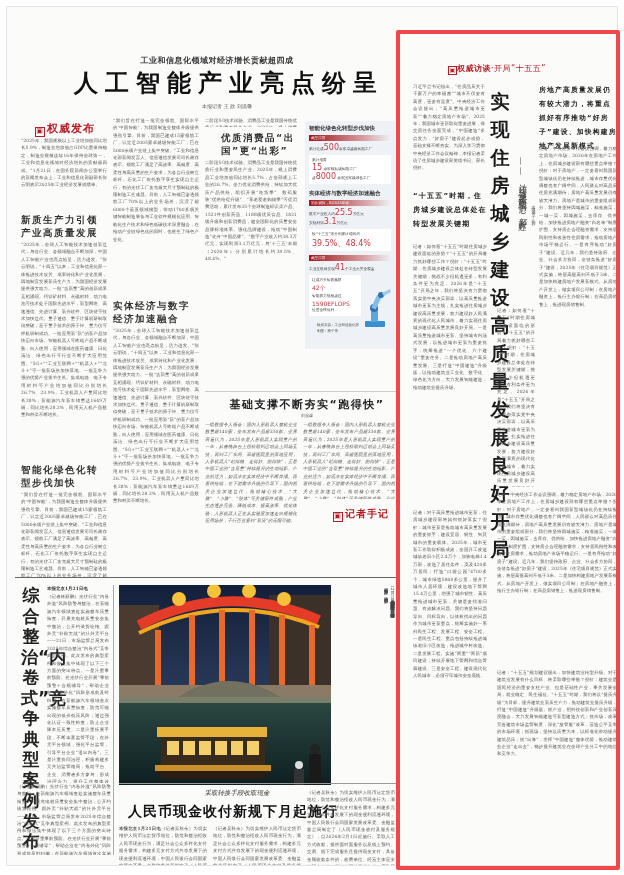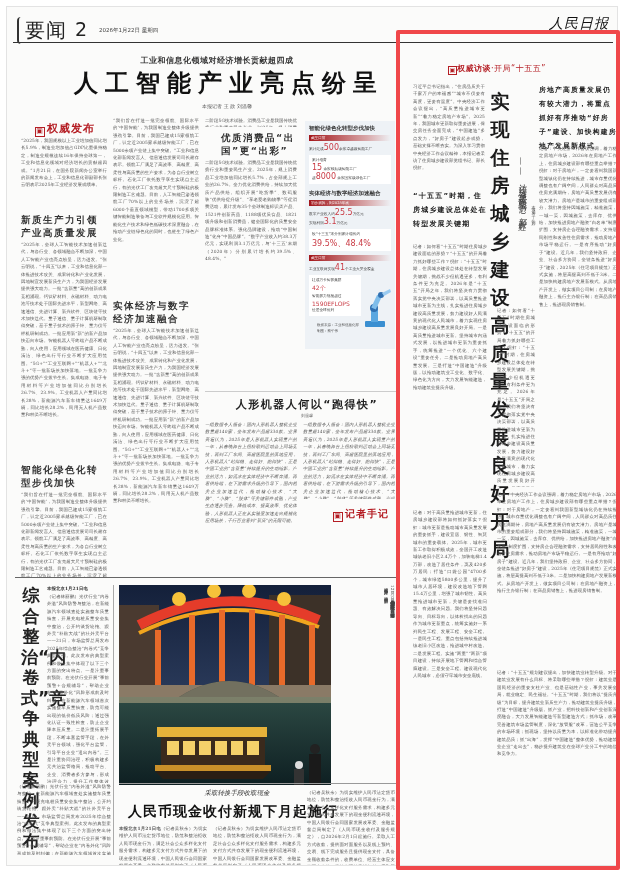--- a/index.html
+++ b/index.html
@@ -58,26 +58,20 @@
   .panel-vtitle { position: absolute; left: 482px; top: 80px; width: 22px; font-family: "DejaVu Sans", sans-serif; font-weight: bold; font-size: 19px; line-height: 28px; color: #1a1a1a; text-align: center; }
   .panel-vsub { position: absolute; left: 507px; top: 150px; width: 12px; writing-mode: vertical-rl; font-size: 8px; font-style: italic; color: #444; letter-spacing: 2px; }
   .panel-vbyline { position: absolute; left: 521px; top: 195px; width: 8px; writing-mode: vertical-rl; font-size: 4px; color: #555; letter-spacing: 2px; }
   .panel-q { position: absolute; font-family: "DejaVu Sans", sans-serif; font-weight: bold; font-size: 7px; line-height: 14px; color: #222; letter-spacing: 1.2px; }
 </style>
 </head>
 <body>
 
 <div class="page">
 
-  <div class="masthead">
-    <span class="mh-section">要闻</span>
-    <span class="mh-page">2</span>
-    <span class="mh-date">2026年1月22日 星期四</span>
-    <span class="mh-logo">人民日报</span>
-  </div>
 
   <div class="kicker">工业和信息化领域对经济增长贡献超四成</div>
   <div class="lead-title">人工智能产业亮点纷呈</div>
   <div class="byline">本报记者 王 政 刘温馨</div>
 
   <div class="tag-red" style="left:28px; top:114px;">
     <span class="box">▣</span><span>权威发布</span>
   </div>
   <div class="col-text" style="left:14px; top:130px; width:86px; height:76px;">“2025年，我国规模以上工业增加值同比增长5.9%，制造业增加值占GDP比重保持稳定，制造业规模连续16年保持全球第一，工业和信息化领域对经济增长的贡献超四成。”1月21日，在国务院新闻办公室举行的新闻发布会上，工业和信息化部副部长张云明表示2025年工业经济发展成绩单。</div>
   <div class="sub-h" style="left:14px; top:206px; width:86px;">新质生产力引领产业高质量发展</div>
@@ -125,21 +119,21 @@
       <circle cx="17" cy="21" r="4" fill="#2f6fb0"></circle>
       <rect x="17" y="8" width="5" height="14" transform="rotate(25 19 15)" fill="#7fbdea"></rect>
       <circle cx="24" cy="8" r="3" fill="#2f6fb0"></circle>
       <path d="M25 6 L33 2 L34 5 L27 9 Z" fill="#9acbf0"></path>
     </svg>
     <div class="ig-src">数据来源：工业和信息化部</div>
     <div class="ig-src" style="margin-top:0;">制图：蔡华伟</div>
   </div>
 
   <div class="hr" style="left:198px; top:384px; width:192px; background:#ccc;"></div>
-  <div class="robot-title">人形机器人何以“跑得快”</div>
+  <div class="robot-title">基础支撑不断夯实“跑得快”</div>
   <div class="robot-byline">刘温馨</div>
   <div class="col-text italic-text" style="left:198px; top:414px; width:92px; height:112px;">一组数据令人振奋：国内人形机器人整机企业数量超140家，全年发布产品超330款。业界普遍认为，2025年是人形机器人实现量产的一年，从春晚舞台上扭秧歌到运动会上同场竞技，再到工厂车间、商超医院里的落地应用，人形机器人“站得稳、走得好、跑得快”，正是中国工业的“含新量”持续提升的生动缩影。产业的活力，如流水在实体经济中不断奔涌。再看供给端，在下游需求升级的引导下，国内相关企业加速迭代，推动核心技术、“大脑”、“小脑”、“肢体”等关键部件成熟，产业生态逐步完善。降低成本、提高效率、优化体验，人形机器人正在从实验室加速走向规模化应用场景，千行百业看到“新质”的无限可能。</div>
   <div class="col-text italic-text" style="left:296px; top:414px; width:92px; height:78px;">一组数据令人振奋：国内人形机器人整机企业数量超140家，全年发布产品超330款。业界普遍认为，2025年是人形机器人实现量产的一年，从春晚舞台上扭秧歌到运动会上同场竞技，再到工厂车间、商超医院里的落地应用，人形机器人“站得稳、走得好、跑得快”，正是中国工业的“含新量”持续提升的生动缩影。产业的活力，如流水在实体经济中不断奔涌。再看供给端，在下游需求升级的引导下，国内相关企业加速迭代，推动核心技术、“大脑”、“小脑”、“肢体”等关键部件成熟，产业生态逐步完善。降低成本、提高效率、优化体验，人形机器人正在从实验室加速走向规模化应用场景，千行百业看到“新质”的无限可能。</div>
   <div class="tag-red" style="left:326px; top:500px; font-size:10px;">
     <span class="box">▣</span><span>记者手记</span>
   </div>
 
   <div class="hr" style="left:8px; top:570px; width:384px; background:#666;"></div>
 
   <div class="vert-title">综合整治“内卷式”竞争典型案例发布</div>

